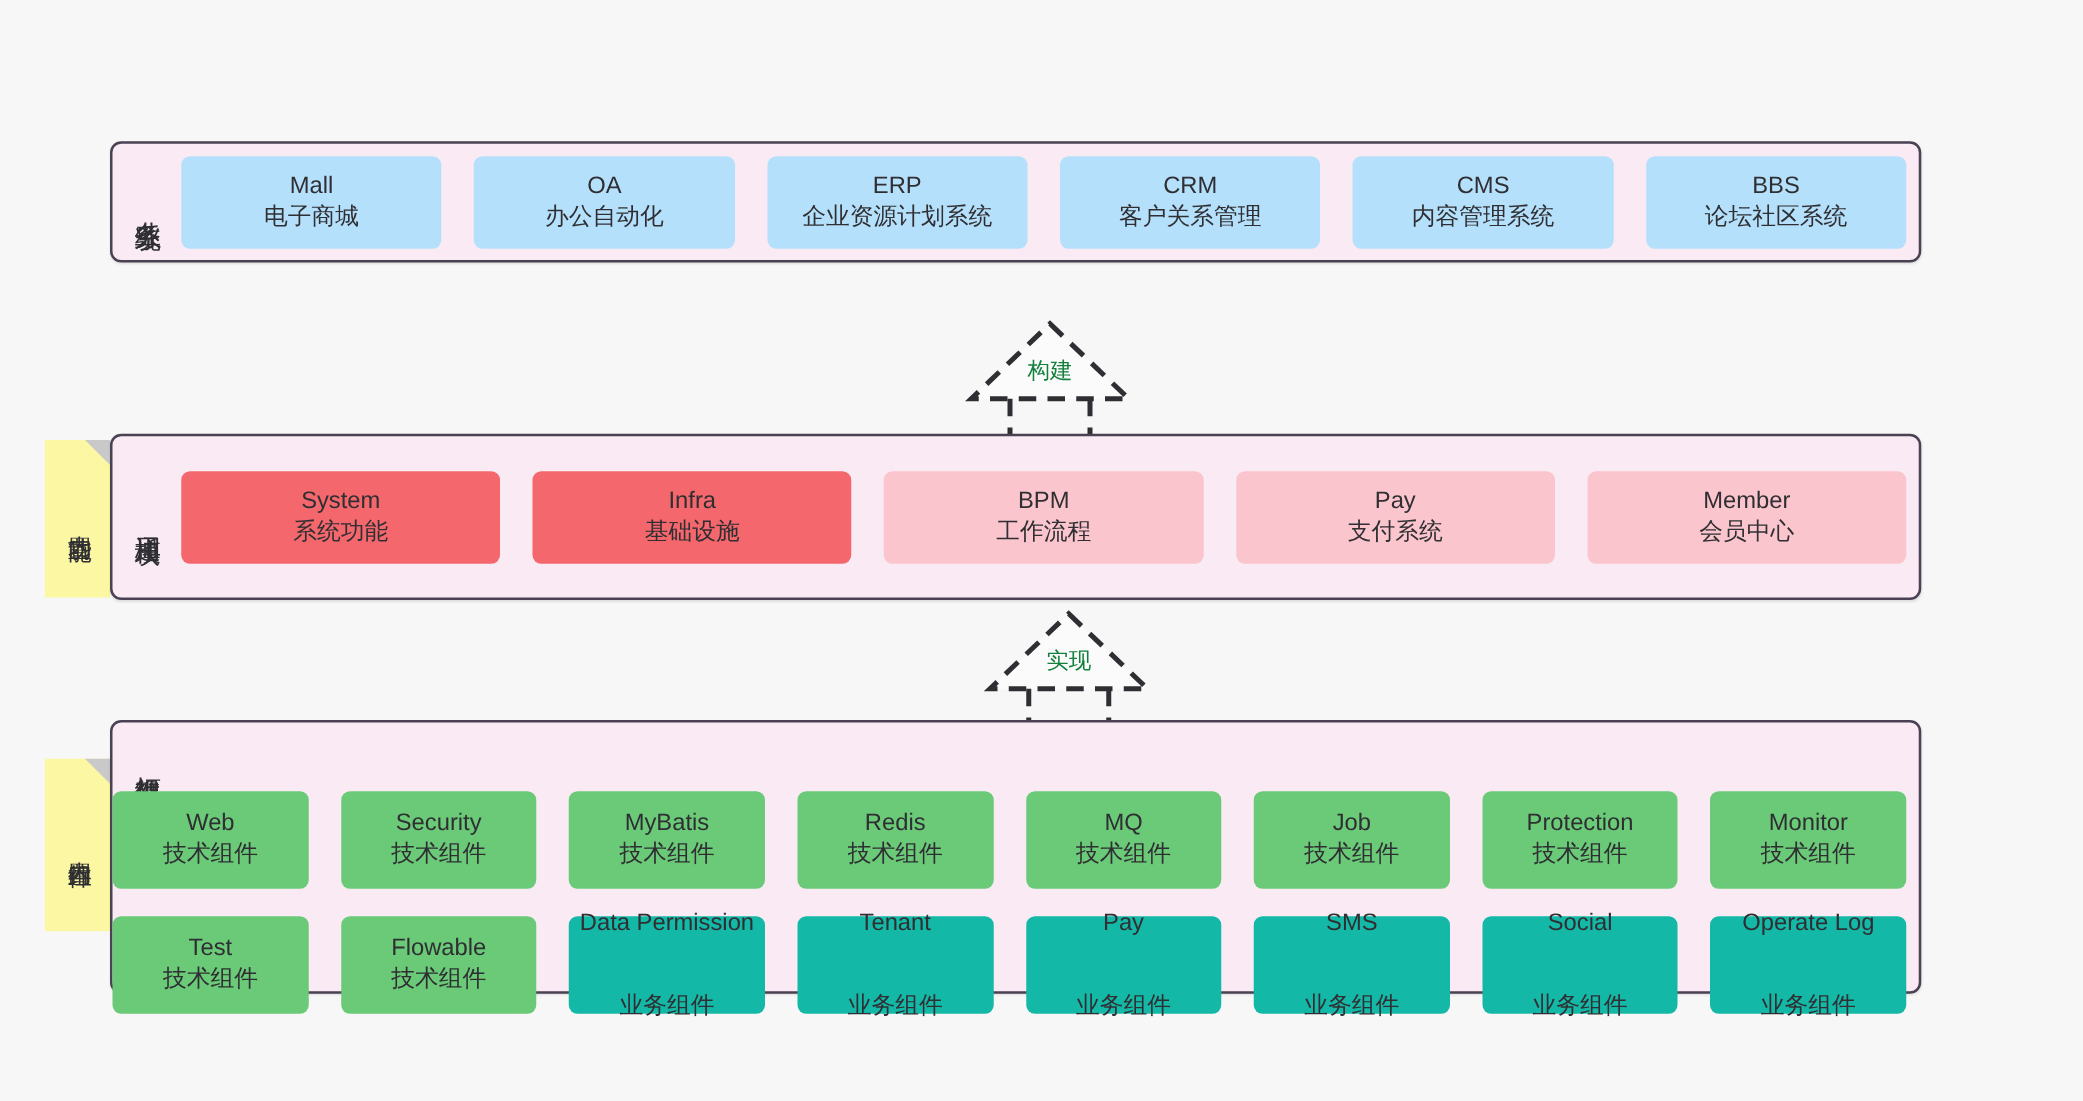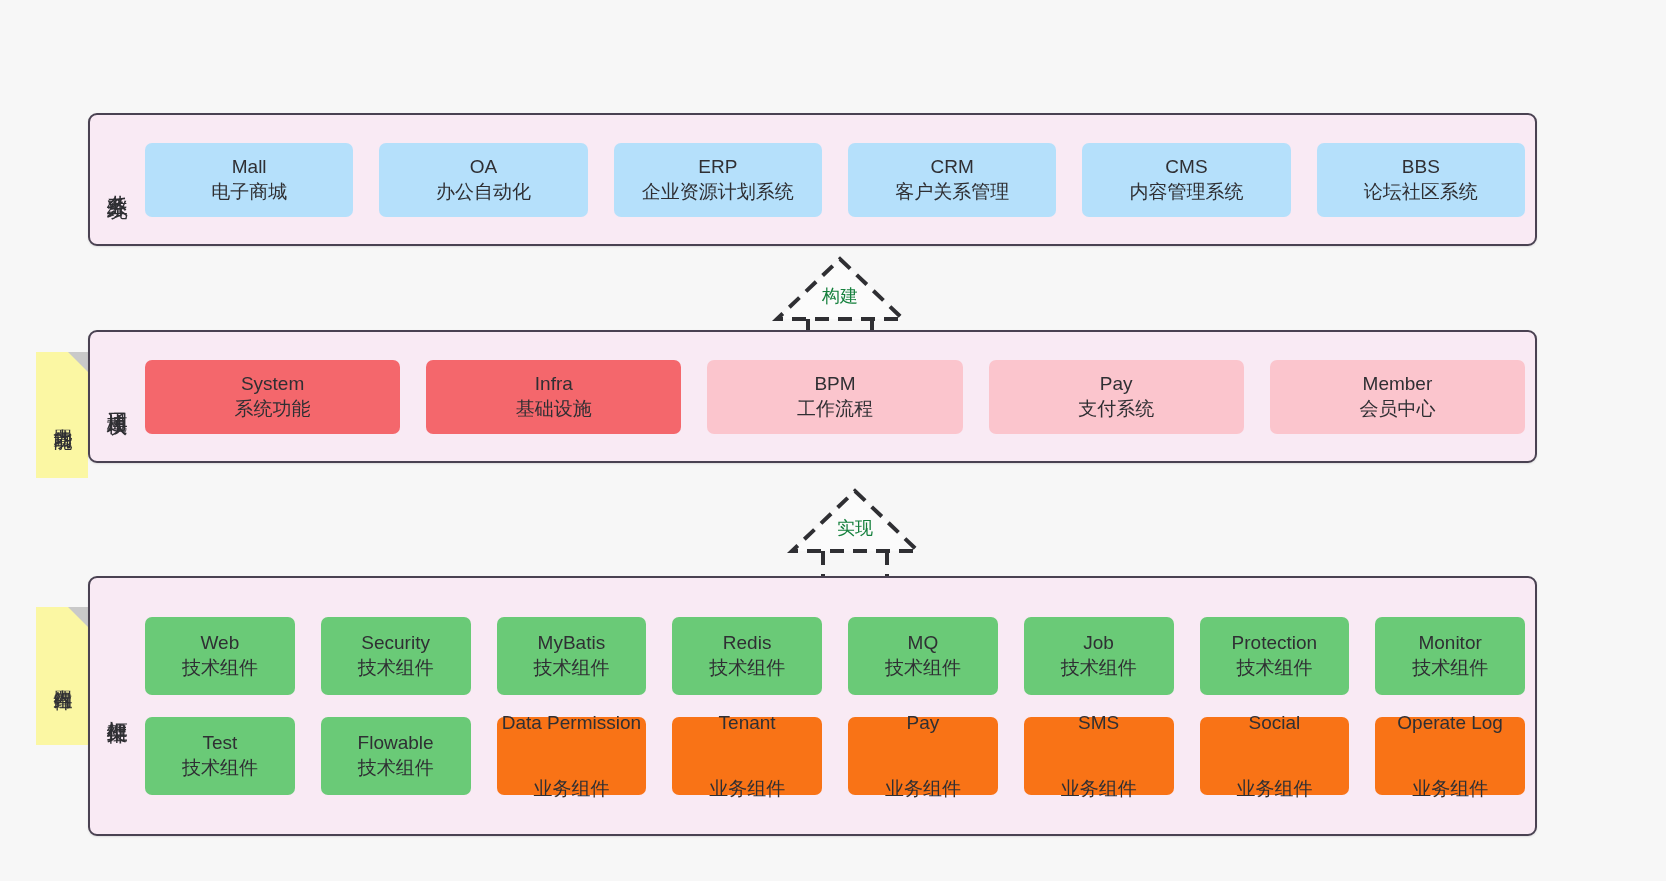--- a/index.html
+++ b/index.html
@@ -79,30 +79,30 @@
     padding: 6px 4px;
     user-select: none;
   }
   .node .t1 { display: block; }
   .node .t2 { display: block; }
 
   .blue      { background: #b5e0fb; }
   .red       { background: #f4676c; }
   .pink      { background: #fbc5cd; }
   .green     { background: #6aca77; }
-  .lightgreen{ background: #f97316; gap: 41px; }
-
-  
-  #layer-business { left: 88px;  top: 113px; width: 1449px; height: 133px; }
+  .lightgreen{ background: #14b8a6; gap: 41px; }
+
+  
+  #layer-business { left: 88px;  top: 113px; width: 1449px; height: 97px; }
   #layer-business .node { height: 74px; }
 
-  #layer-common   { left: 88px;  top: 330px; width: 1449px; height: 133px; }
+  #layer-common   { left: 88px;  top: 347px; width: 1449px; height: 133px; }
   #layer-common .node { height: 74px; }
 
-  #layer-framework{ left: 88px;  top: 576px; width: 1449px; height: 260px; }
+  #layer-framework{ left: 88px;  top: 576px; width: 1449px; height: 219px; flex-direction: column; }
   #layer-framework .layer-title { font-size: 21px; }
   #layer-framework .node { height: 78px; }
 
   
   .note {
     position: absolute;
     background: #fbf7a3;
     width: 52px;
     display: flex;
     align-items: center;

